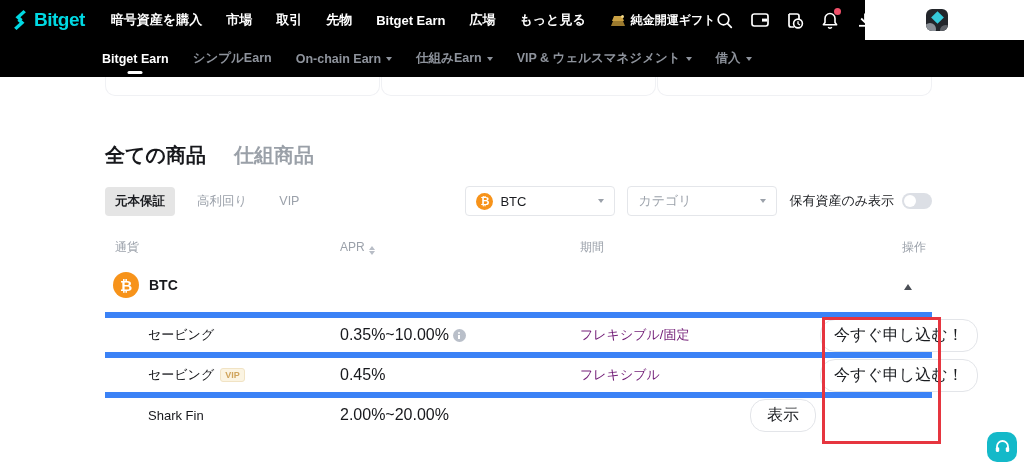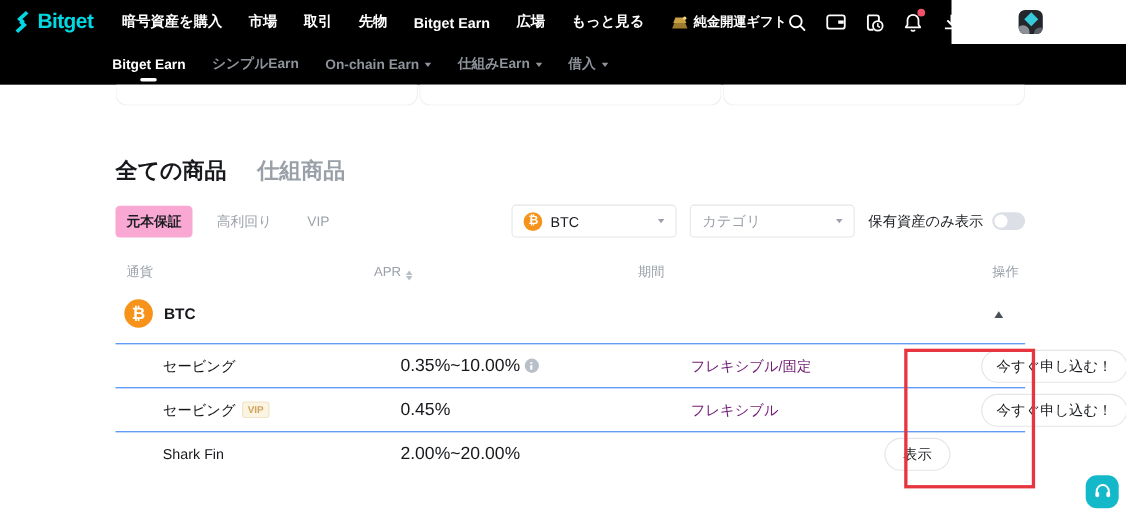--- a/index.html
+++ b/index.html
@@ -38,21 +38,21 @@
   .card-bottom { flex:1; background:#fff; border:1px solid #f0f1f4; border-top:none; border-radius:0 0 10px 10px; }
 
   
   .section-tabs { position:absolute; left:105px; top:142px; display:flex; align-items:baseline; gap:28px; }
   .stab { font-size:20px; font-weight:700; color:#9aa0a8; cursor:pointer; }
   .stab.active { color:#17181c; }
 
   
   .filter-row { position:absolute; left:105px; top:186px; width:827px; height:30px; display:flex; align-items:center; }
   .chip { font-size:12.5px; color:#9ba1aa; padding:6px 10px; border-radius:4px; cursor:pointer; white-space:nowrap; }
-  .chip.selected { background:#f9a8d4; color:#1a1c20; font-weight:600; }
+  .chip.selected { background:#e5e5e5; color:#1a1c20; font-weight:600; }
   .chip + .chip { margin-left:12px; }
   .f-right { margin-left:auto; display:flex; align-items:center; gap:12px; }
   .select { width:150px; height:30px; border:1px solid #e4e6ea; border-radius:4px; background:#fff;
             display:flex; align-items:center; gap:7px; padding:0 10px; cursor:pointer; }
   .select .val { font-size:13px; color:#1a1c20; }
   .select .ph { font-size:13px; color:#9ba1aa; }
   .select .caret { margin-left:auto; border-top-color:#9ba1aa; }
   .btc-ico { width:17px; height:17px; border-radius:50%; background:#f7931a; color:#fff; font-size:11px; font-weight:700;
              display:flex; align-items:center; justify-content:center; transform:none; }
   .toggle-wrap { display:flex; align-items:center; gap:8px; }
@@ -73,31 +73,31 @@
   .sort .dn { border-top:4px solid #b8bdc6; }
 
   .group-row { height:54px; cursor:pointer; }
   .coin-cell { display:flex; align-items:center; gap:10px; padding-left:8px; }
   .coin-ico { width:26px; height:26px; border-radius:50%; background:#f7931a; color:#fff; font-size:15px; font-weight:700;
               display:flex; align-items:center; justify-content:center; }
   .coin-name { font-size:14px; font-weight:700; color:#17181c; }
   .collapse-cell { text-align:right; padding-right:20px; }
   .tri-up { display:inline-block; width:0; height:0; border-left:4.5px solid transparent; border-right:4.5px solid transparent; border-bottom:6px solid #4b4f56; }
 
-  .sub-row { height:40px; border-top:1px solid #3b82f6;gap:24px; }
+  .sub-row { height:40px; border-top:6px solid #3b82f6; }
   .p-name { padding-left:43px; display:flex; align-items:center; gap:6px; font-size:13px; color:#17181c; }
   .p-apr  { font-size:16px; color:#17181c; display:flex; align-items:center; gap:4px; }
   .p-term { font-size:13px; color:#701a75; }
   .p-act  { text-align:right; padding-right:4px; }
   .vip-badge { font-size:9px; font-weight:700; color:#d0a45c; background:#fbf4e2; border:1px solid #f1e3c4;
                border-radius:3px; padding:1px 4px; line-height:1.2; }
   .info-ico { width:13px; height:13px; border-radius:50%; background:#b9bfc9; position:relative; display:inline-block; }
   .info-ico::before { content:""; position:absolute; left:5.5px; top:3px; width:2px; height:2px; background:#fff; border-radius:50%; }
   .info-ico::after  { content:""; position:absolute; left:5.5px; top:6px; width:2px; height:4px; background:#fff; }
-  .btn { display:inline-block; background:#fff; border:1px solid #e3e5e9; border-radius:15px; font-size:13px;
+  .btn { display:inline-block; background:#fff; border:1px solid #e3e5e9; border-radius:15px; font-size:16px;
          color:#1a1c20; padding:5px 13px; white-space:nowrap; cursor:pointer; }
   .btn.small { padding:5px 16px; }
 
   
   .annotation-box { position:absolute; left:822px; top:317px; width:119px; height:127px; border:3px solid #e6353f; pointer-events:none; }
   .chat-fab { position:absolute; left:987px; top:432px; width:30px; height:30px; border-radius:10px; background:#14b9c9;
               display:flex; align-items:center; justify-content:center; cursor:pointer; }
 </style>
 </head>
 <body>
@@ -184,20 +184,24 @@
   </span>
   <span class="sn-item">
     <span>シンプルEarn</span>
   </span>
   <span class="sn-item">
     <span>On-chain Earn</span>
     <span class="caret"></span>
   </span>
   <span class="sn-item">
     <span>仕組みEarn</span>
+    <span class="caret"></span>
+  </span>
+  <span class="sn-item">
+    <span>VIP &amp; ウェルスマネジメント</span>
     <span class="caret"></span>
   </span>
   <span class="sn-item">
     <span>借入</span>
     <span class="caret"></span>
   </span>
 </nav>
 
 <div class="cards-strip">
   <div class="card-bottom"></div>

